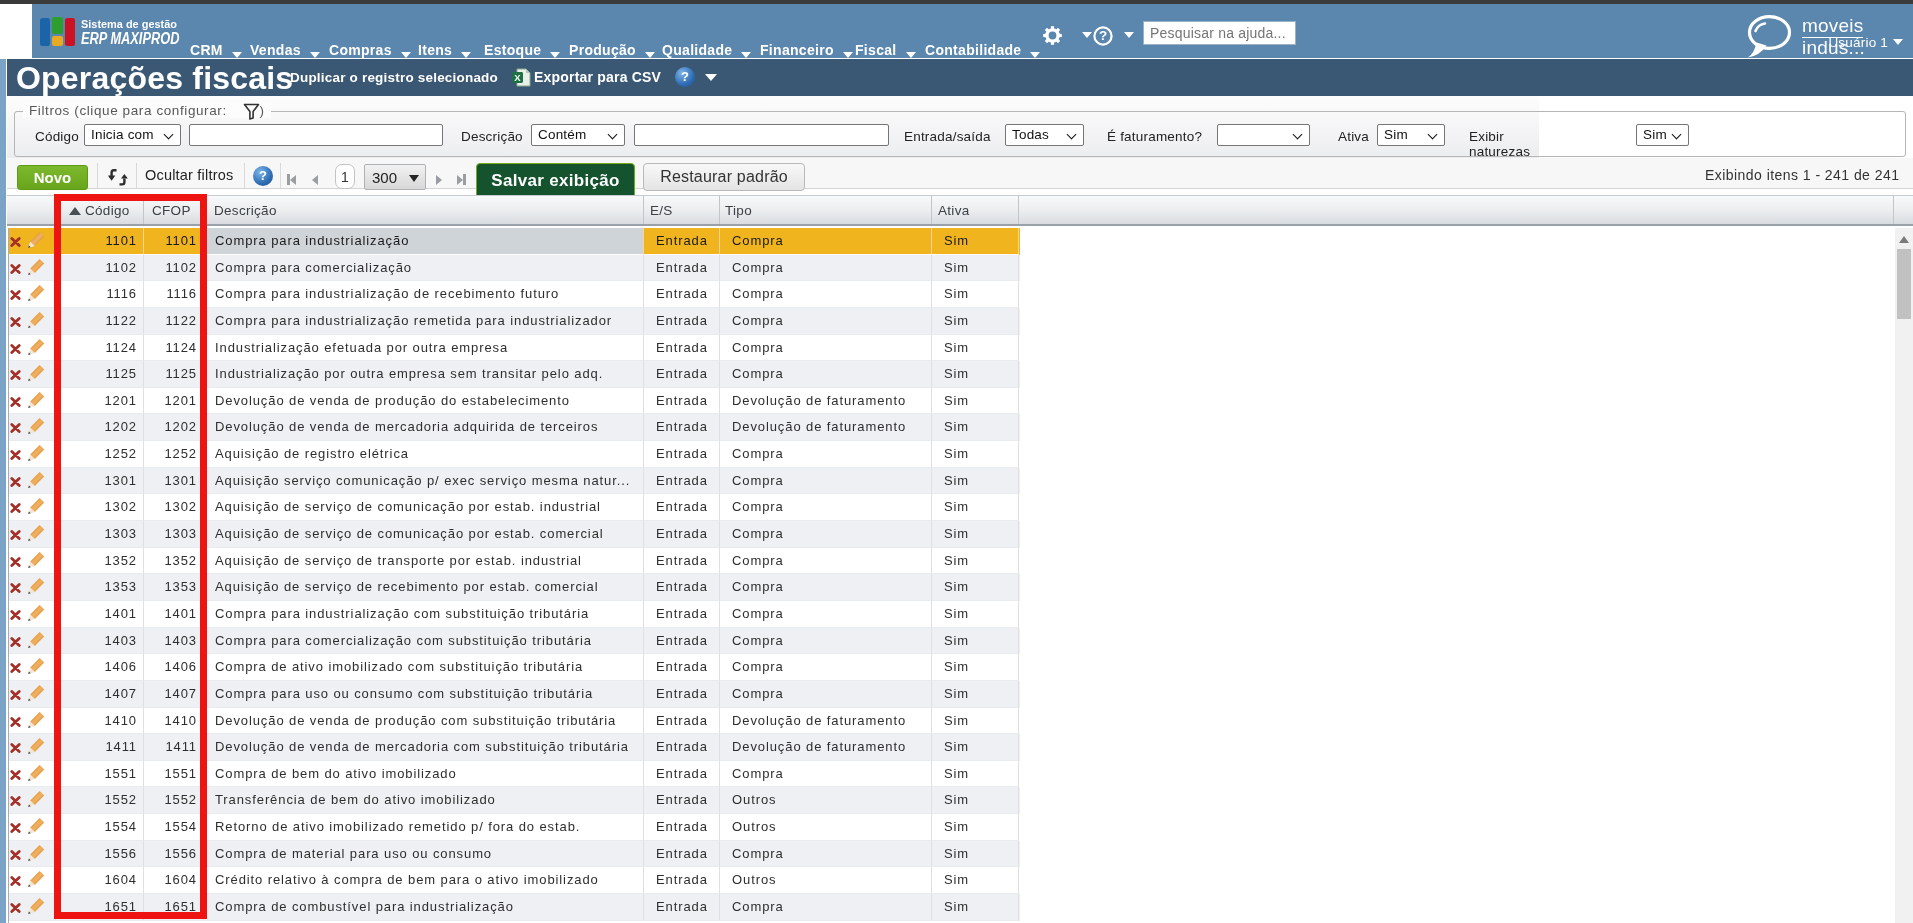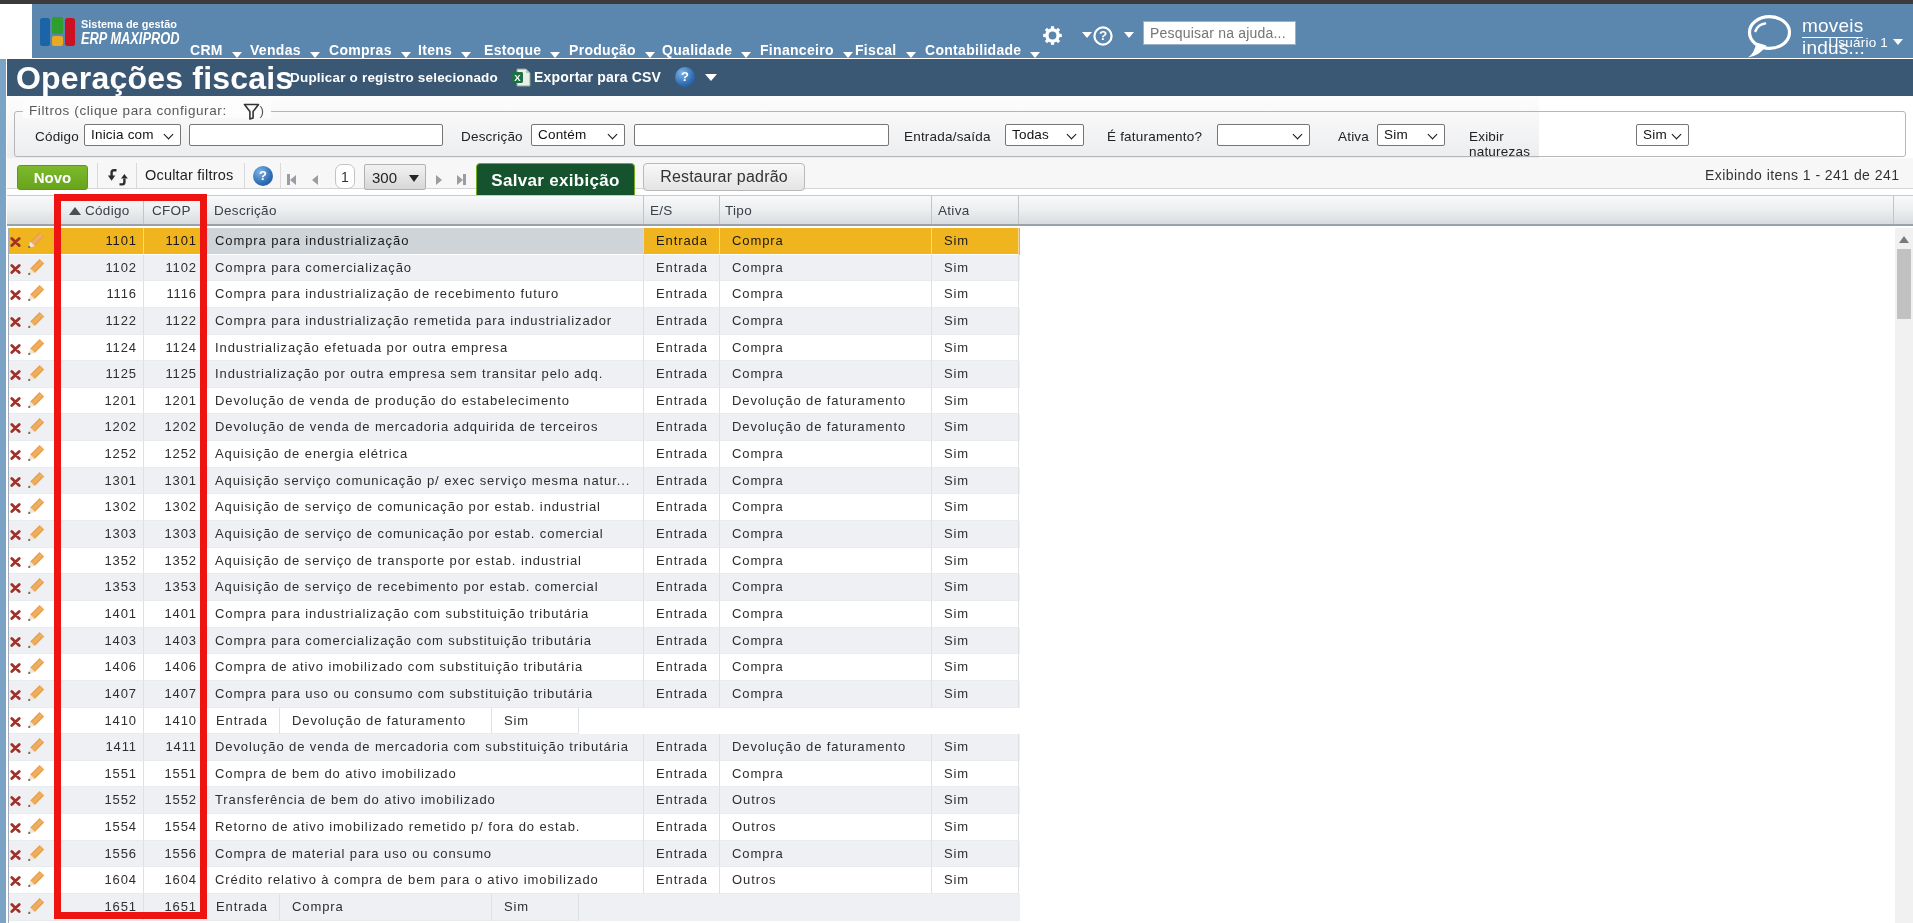--- a/index.html
+++ b/index.html
@@ -355,21 +355,21 @@
         </svg>
         <svg style="position:absolute;left:18px;top:3px" width="19" height="20" viewBox="0 0 19 20">
           <path d="M12.6 1.0 L17.2 5.6 L7.8 15.0 L3.2 10.4 Z" fill="#e9a04a"></path>
           <path d="M13.6 2.0 L16.2 4.6 L6.8 14.0 L4.2 11.4 Z" fill="#f0b469" opacity=".7"></path>
           <path d="M3.2 10.4 L7.8 15.0 L1.2 17.0 Z" fill="#f2e6d4"></path>
           <path d="M1.2 17.0 L3.6 16.3 L1.9 14.6 Z" fill="#3a3a3a"></path>
         </svg>
       </div>
       <div class="cell c-cod">1252</div>
       <div class="cell c-cfop">1252</div>
-      <div class="cell c-desc">Aquisição de energia elétrica</div>
+      <div class="cell c-desc">Aquisição de registro elétrica</div>
       <div class="cell c-es">Entrada</div>
       <div class="cell c-tipo">Compra</div>
       <div class="cell c-atv">Sim</div>
     </div>
     <div class="row even">
       <div class="cell c-ic">
         <svg style="position:absolute;left:1px;top:9px" width="11" height="10" viewBox="0 0 11 10">
           <path d="M1.8 1.5 L9.2 8.5 M9.2 1.5 L1.8 8.5" stroke="#a23028" stroke-width="2.8" stroke-linecap="round"></path>
         </svg>
         <svg style="position:absolute;left:18px;top:3px" width="19" height="20" viewBox="0 0 19 20">
@@ -545,20 +545,21 @@
         </svg>
         <svg style="position:absolute;left:18px;top:3px" width="19" height="20" viewBox="0 0 19 20">
           <path d="M12.6 1.0 L17.2 5.6 L7.8 15.0 L3.2 10.4 Z" fill="#e9a04a"></path>
           <path d="M13.6 2.0 L16.2 4.6 L6.8 14.0 L4.2 11.4 Z" fill="#f0b469" opacity=".7"></path>
           <path d="M3.2 10.4 L7.8 15.0 L1.2 17.0 Z" fill="#f2e6d4"></path>
           <path d="M1.2 17.0 L3.6 16.3 L1.9 14.6 Z" fill="#3a3a3a"></path>
         </svg>
       </div>
       <div class="cell c-cod">1410</div>
       <div class="cell c-cfop">1410</div>
+      <div class="cell c-desc">Devolução de venda de produção com substituição tributária</div>
       <div class="cell c-es">Entrada</div>
       <div class="cell c-tipo">Devolução de faturamento</div>
       <div class="cell c-atv">Sim</div>
     </div>
     <div class="row even">
       <div class="cell c-ic">
         <svg style="position:absolute;left:1px;top:9px" width="11" height="10" viewBox="0 0 11 10">
           <path d="M1.8 1.5 L9.2 8.5 M9.2 1.5 L1.8 8.5" stroke="#a23028" stroke-width="2.8" stroke-linecap="round"></path>
         </svg>
         <svg style="position:absolute;left:18px;top:3px" width="19" height="20" viewBox="0 0 19 20">
@@ -677,20 +678,21 @@
         </svg>
         <svg style="position:absolute;left:18px;top:3px" width="19" height="20" viewBox="0 0 19 20">
           <path d="M12.6 1.0 L17.2 5.6 L7.8 15.0 L3.2 10.4 Z" fill="#e9a04a"></path>
           <path d="M13.6 2.0 L16.2 4.6 L6.8 14.0 L4.2 11.4 Z" fill="#f0b469" opacity=".7"></path>
           <path d="M3.2 10.4 L7.8 15.0 L1.2 17.0 Z" fill="#f2e6d4"></path>
           <path d="M1.2 17.0 L3.6 16.3 L1.9 14.6 Z" fill="#3a3a3a"></path>
         </svg>
       </div>
       <div class="cell c-cod">1651</div>
       <div class="cell c-cfop">1651</div>
+      <div class="cell c-desc">Compra de combustível para industrialização</div>
       <div class="cell c-es">Entrada</div>
       <div class="cell c-tipo">Compra</div>
       <div class="cell c-atv">Sim</div>
     </div>
   </div>
 <div id="sbar" class="abs">
 <span class="abs" style="left:4px;top:8px;width:0;height:0;border-left:5px solid transparent;border-right:5px solid transparent;border-bottom:7px solid #7a7a7a"></span>
 <div id="sthumb"></div>
 </div>
 <div id="redrect" class="abs"></div>

